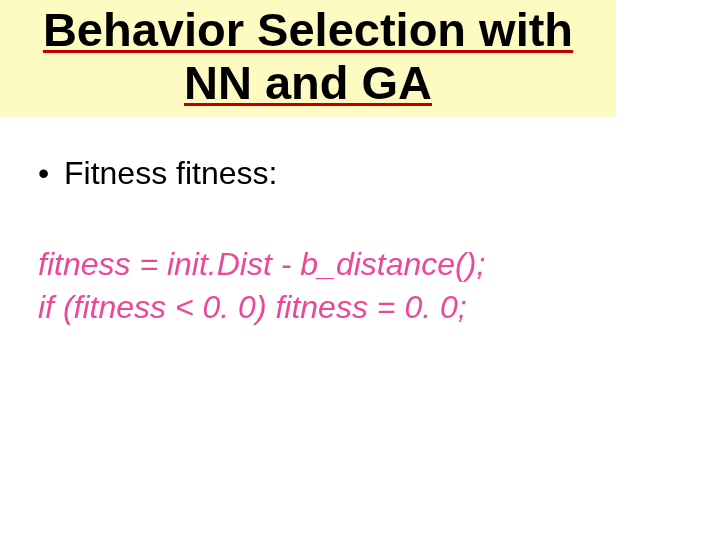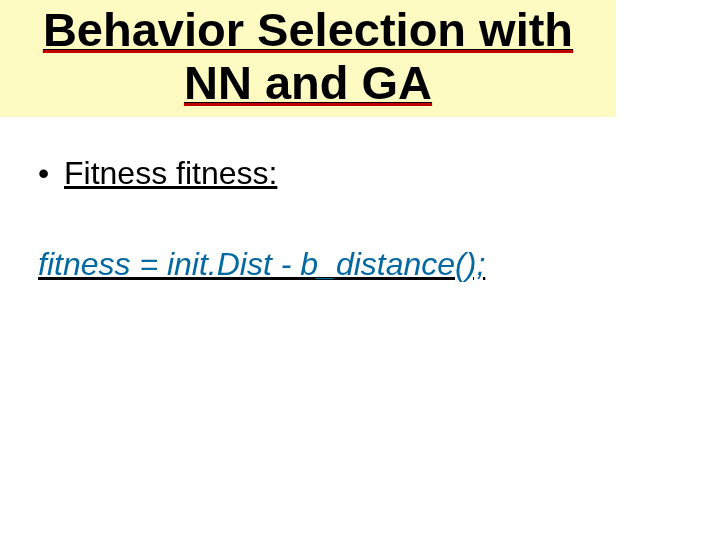--- a/index.html
+++ b/index.html
@@ -9,21 +9,20 @@
     height: 540px;
     background: #ffffff;
     font-family: Arial, Helvetica, sans-serif;
     overflow: hidden;
   }
   .slide {
     position: relative;
     width: 616px;
     height: 540px;
     box-sizing: border-box;
-    text-decoration: underline;
   }
   .title-band {
     background: #fdfac2;
     width: 100%;
     box-sizing: border-box;
     padding: 4px 6px 8px 6px;
   }
   .title-band h1 {
     margin: 0;
     text-align: center;
@@ -61,35 +60,36 @@
   }
   .code-block {
     margin-top: 50px;
     padding-left: 4px;
   }
   .code-block p {
     margin: 0;
     font-style: italic;
     font-size: 32px;
     line-height: 1.35;
-    color: #0369a1;
+    color: #ec4899;
   }
 </style>
 </head>
 <body>
 
 <div class="slide">
 
   <div class="title-band">
     <h1>Behavior Selection with NN and GA</h1>
   </div>
 
   <div class="body">
     <ul class="bullets">
       <li>Fitness fitness:</li>
     </ul>
 
     <div class="code-block">
       <p>fitness = init.Dist - b_distance();</p>
+      <p>if (fitness &lt; 0. 0) fitness = 0. 0;</p>
     </div>
   </div>
 
 </div>
 
 </body></html>

